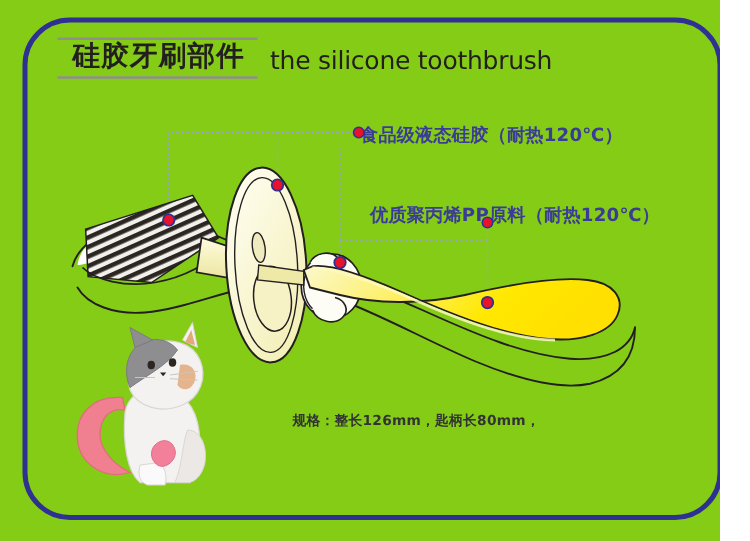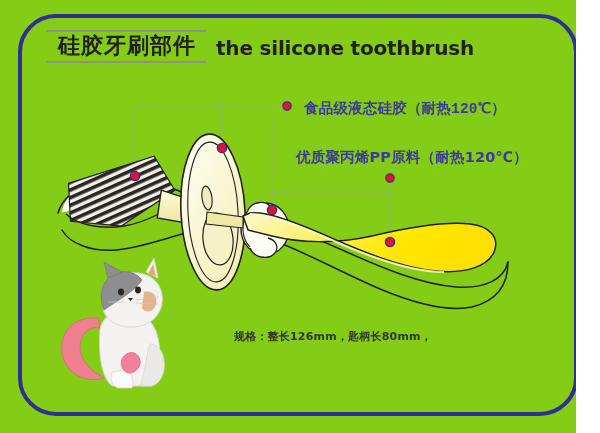--- a/index.html
+++ b/index.html
@@ -47,39 +47,39 @@
     font-size: 22px;
     font-weight: bold;
     color: #231f20;
     letter-spacing: 1px;
     line-height: 1.12;
     white-space: nowrap;
     font-family: "DejaVu Sans", "Liberation Sans", sans-serif;
   }
   .title-en {
     font-size: 20px;
-    font-weight: bold;
+    font-weight: normal;
     color: #231f20;
     letter-spacing: -0.2px;
     white-space: nowrap;
     padding-bottom: 3px;
     font-family: "DejaVu Sans", "Liberation Sans", sans-serif;
   }
 
   
   .anno {
     position: absolute;
     font-size: 14.5px;
     font-weight: bold;
     color: #3b3b98;
     white-space: nowrap;
     letter-spacing: 0.2px;
   }
-  .anno-1 { left: 304px; top: 99px; font-family: Liberation Mono, monospace; }
-  .anno-2 { left: 296px; top: 148px; }
+  .anno-1 { left: 288px; top: 99px; }
+  .anno-2 { left: 296px; top: 163px; }
 
   
   .spec {
     position: absolute;
     left: 234px;
     top: 328px;
     font-size: 11px;
     font-weight: bold;
     color: #333333;
     line-height: 1.55;

